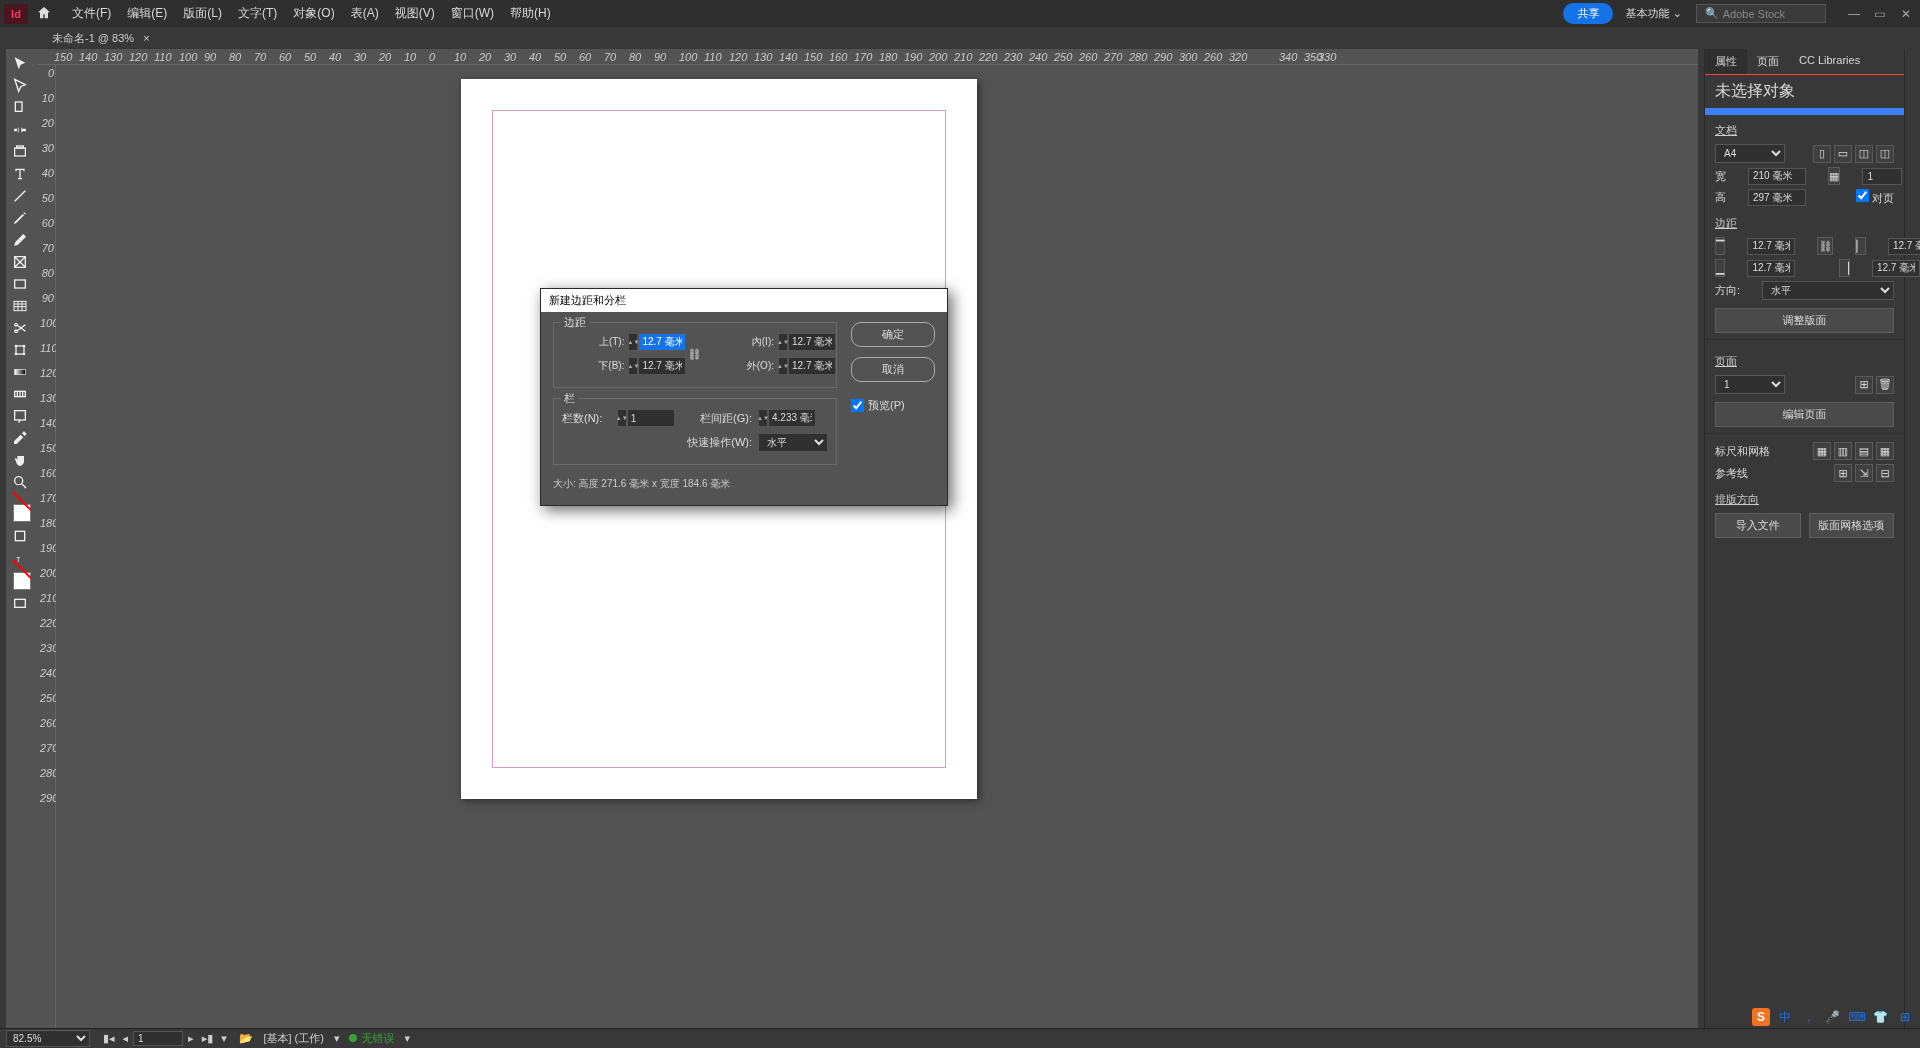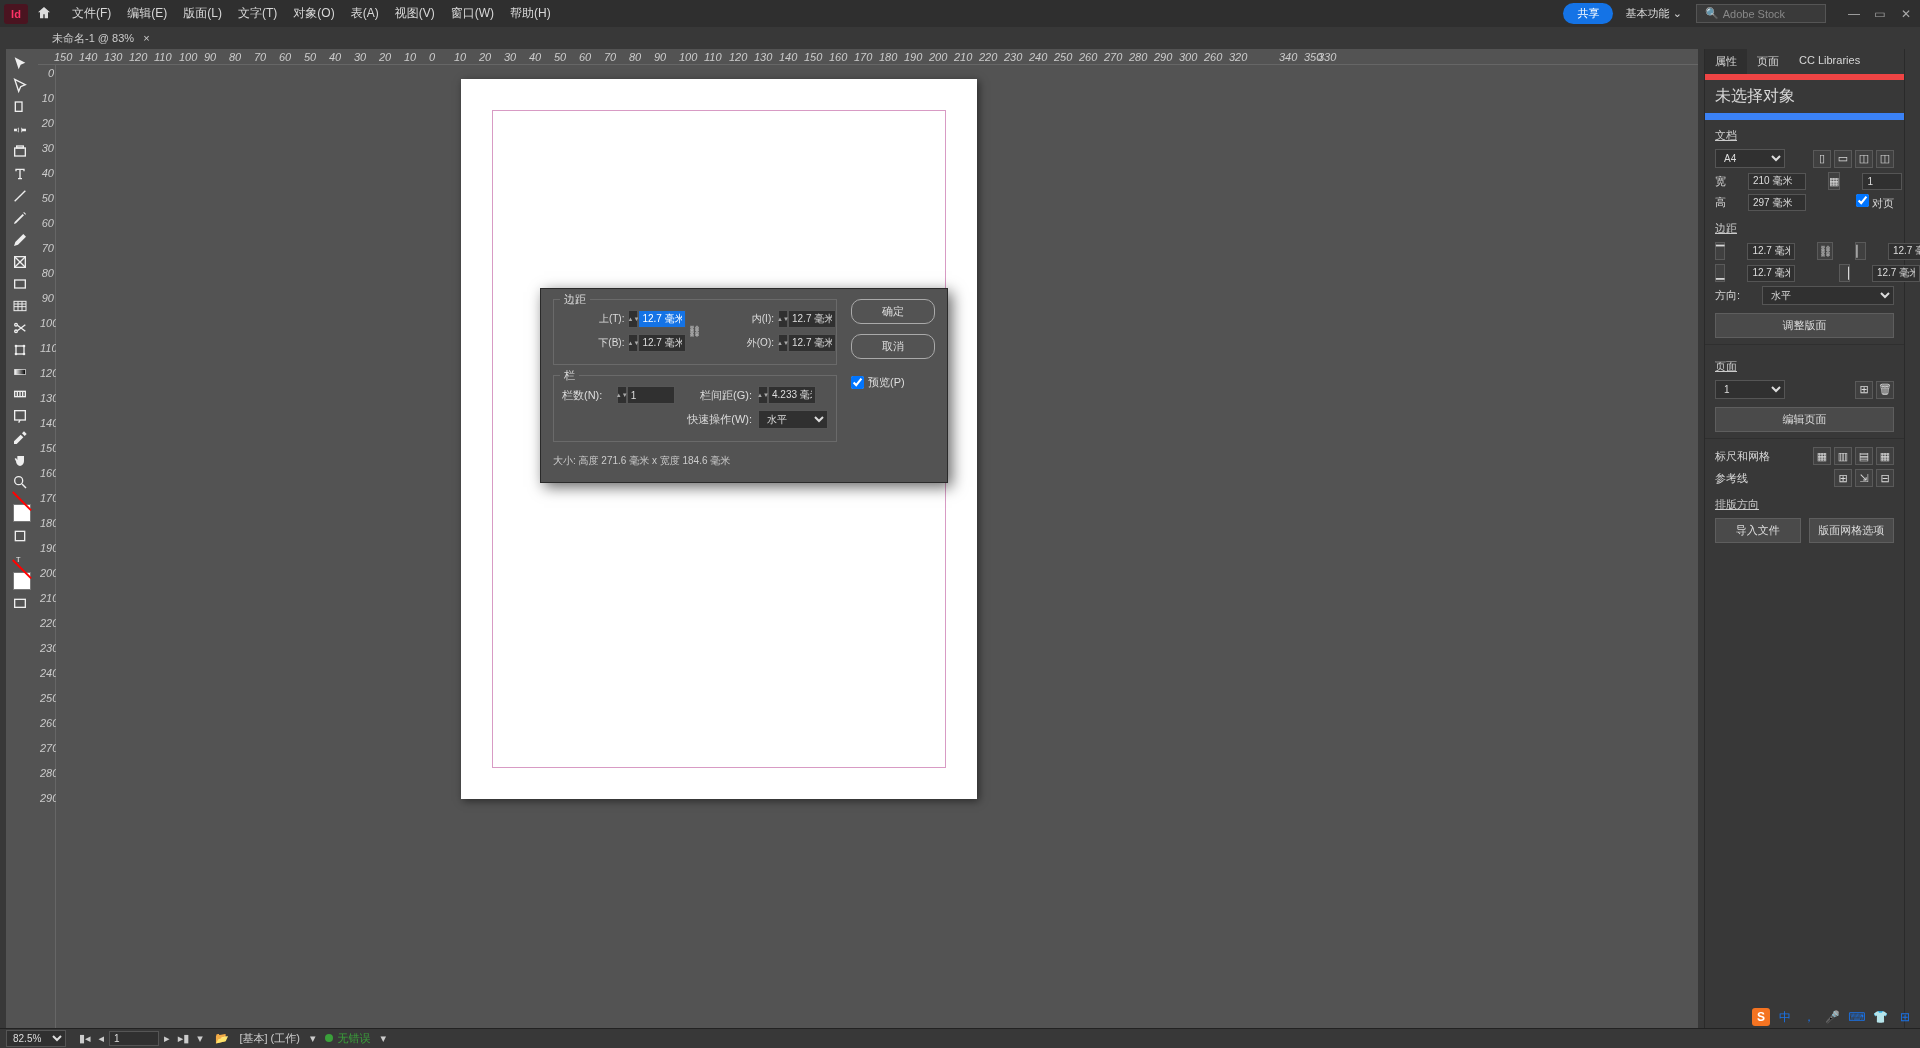--- a/index.html
+++ b/index.html
@@ -40,21 +40,21 @@
 .ruler-h span { position: absolute; top: 2px; }
 .ruler-v { width: 18px; background: #535353; border-right: 1px solid #666; position: relative; font-size: 8px; color: #ccc; }
 .ruler-v span { position: absolute; left: 2px; writing-mode: horizontal-tb; width: 14px; text-align: right; }
 .canvas-container { flex: 1; display: flex; }
 .canvas-vp { flex: 1; position: relative; background: #535353; overflow: hidden; }
 .page { position: absolute; background: #fff; box-shadow: 2px 2px 8px rgba(0,0,0,.5); left: 405px; top: 14px; width: 516px; height: 720px; }
 .page .margin-box { position: absolute; left: 31px; top: 31px; right: 31px; bottom: 31px; border: 1px solid #d89bc4; }
 
 
 .right-panel { width: 200px; background: #383838; color: #d8d8d8; font-size: 11px; position: relative; border-left: 1px solid #2a2a2a; }
-.right-panel .tabs { display: flex; border-bottom: 6px solid #ef4444; }
+.right-panel .tabs { display: flex; border-bottom: 1px solid #ef4444; }
 .right-panel .tabs .tab { padding: 5px 10px; cursor: pointer; font-size: 11px; }
 .right-panel .tabs .tab.active { background: #2f2f2f; }
 .right-panel .no-sel { padding: 6px 10px; font-size: 16px; border-bottom: 7px solid #3b82f6; }
 .right-panel .section-title { padding: 8px 10px 4px; font-size: 11px; color: #ccc; text-decoration: underline; }
 .right-panel .row { display: flex; align-items: center; padding: 2px 10px; gap: 22px; }
 .right-panel select, .right-panel input { background: #303030; border: 1px solid #555; color: #ddd; font-size: 10px; padding: 2px 4px; }
 .right-panel .icon-btn { width: 18px; height: 18px; background: #404040; border: 1px solid #5a5a5a; display: flex; align-items: center; justify-content: center; cursor: pointer; }
 .right-panel .full-btn { display: block; width: calc(100% - 20px); margin: 6px 10px; background: #4a4a4a; border: 1px solid #5e5e5e; color: #ddd; padding: 4px; text-align: center; cursor: pointer; }
 .right-panel .icon-row { display: flex; gap: 3px; margin-left: auto; }
 .right-panel .hr { border-top: 1px solid #2f2f2f; margin: 6px 0; }
@@ -462,37 +462,38 @@
     <div class="row" style="gap:8px">
       <div class="full-btn" style="flex:1;margin:0">导入文件</div>
       <div class="full-btn" style="flex:1;margin:0">版面网格选项</div>
     </div>
   </div>
 
   <div class="right-dock"></div>
 </div>
 
 <div class="status-bar">
-  <select style="width:60px"><option>82.5%</option></select>
+  <select style="width:84px"><option>82.5%</option></select>
   <div class="nav">
     <span>▮◂</span>
     <span>◂</span>
     <input type="text" style="width: 50px; background: rgb(48, 48, 48); border: 1px solid rgb(85, 85, 85); color: rgb(221, 221, 221); font-size: 10px; padding: 1px 4px;" value="1">
     <span>▸</span>
     <span>▸▮</span>
     <span>▾</span>
   </div>
   <span>📂</span>
   <span>[基本] (工作)</span>
   <span>▾</span>
   <span><span class="err-dot"></span><span class="err-ok">无错误</span></span>
   <span>▾</span>
 </div>
 
 <div class="dialog">
+  <div class="titlebar">新建边距和分栏</div>
   <div class="body">
     <div class="left">
       <fieldset>
         <div class="legend">边距</div>
         <div class="grid2">
           <label>上(T):</label>
           <div style="display:flex">
               <div class="spinner">▲▼</div>
               <input class="sel" type="text" value="12.7 毫米" style="">
             </div>

